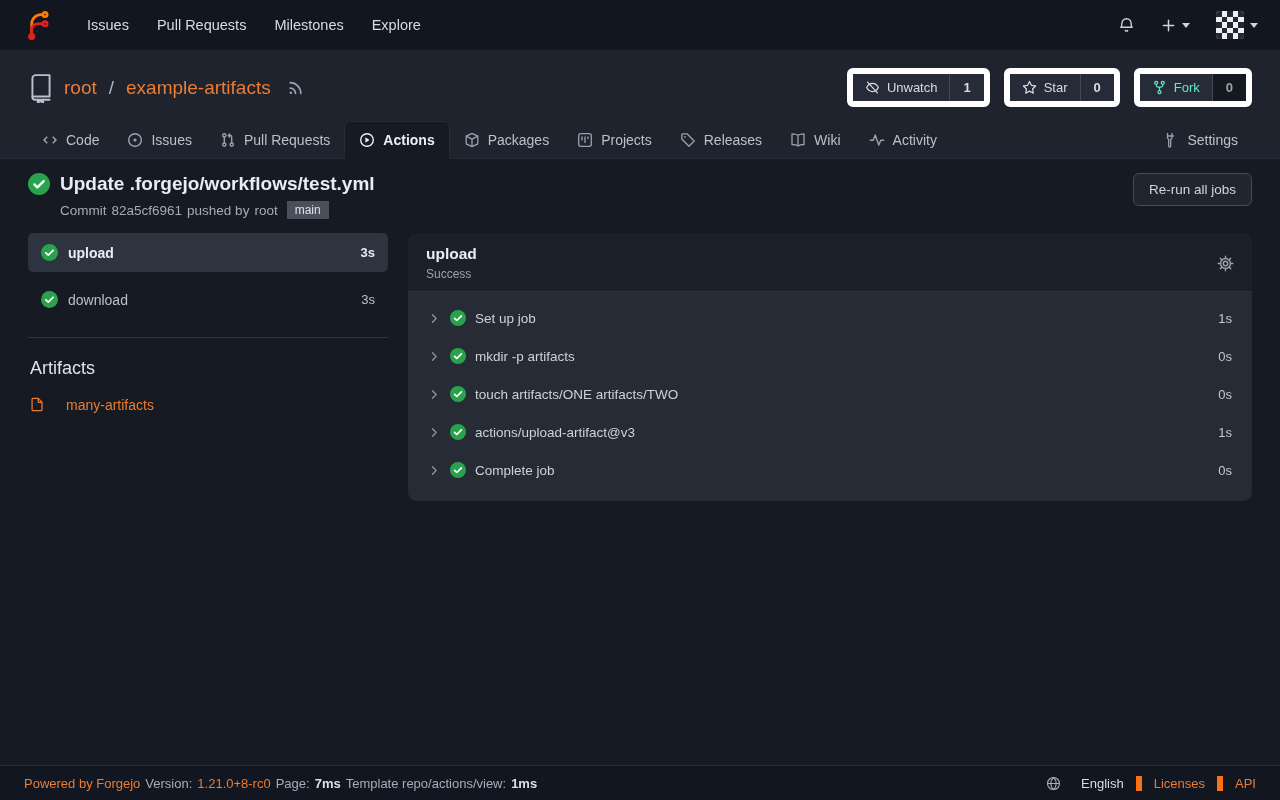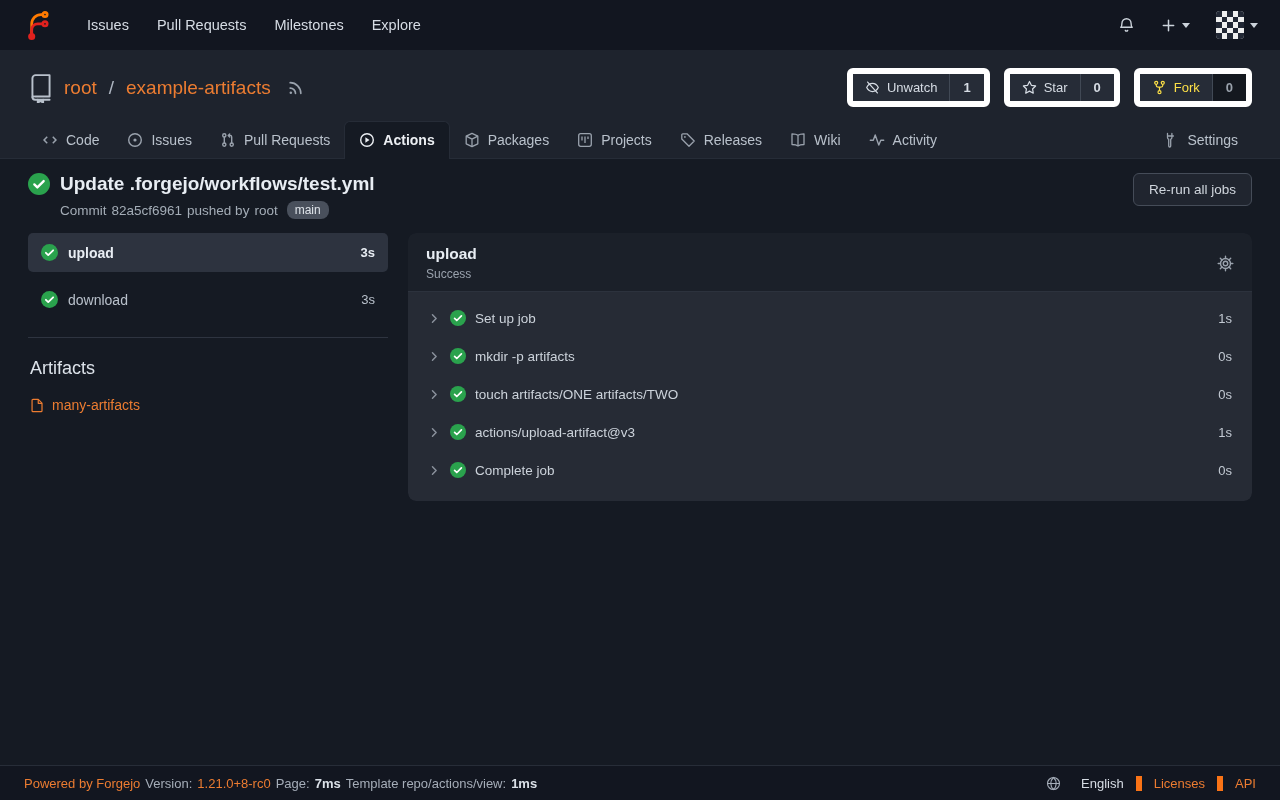--- a/index.html
+++ b/index.html
@@ -31,57 +31,57 @@
   .repo-name { font-size:19px; color:#ec7c31; }
   .repo-sep { color:#aeb6c1; font-size:19px; margin:0 2px; }
   .rss { color:#9aa2ad; margin-left:6px; }
   .repo-actions { margin-left:auto; display:flex; gap:14px; }
   .btn-group { display:flex; border:6px solid #ffffff; border-radius:6px; overflow:hidden;
                font-size:13px; }
   .btn-main { display:flex; align-items:center; gap:7px; padding:6px 12px;
               background:#262c37; color:#d6dce4; cursor:pointer; }
   .btn-count { padding:6px 13px; background:#262c37; border-left:1px solid #414955;
                color:#d6dce4; font-weight:bold; cursor:pointer; }
-  .btn-group.disabled .btn-main { color:#fde047; }
+  .btn-group.disabled .btn-main { color:#5eead4; }
   .btn-group.disabled .btn-count { background:#14181f; color:#9aa2ac; }
 
   .repo-tabs { display:flex; align-items:flex-end; }
   .tab { display:flex; align-items:center; gap:8px; padding:10px 14px 11px;
          font-size:14px; color:#b9c1cb; border-radius:6px 6px 0 0; margin-bottom:-1px; }
   .tab svg { color:#9aa2ad; }
   .tab.active { background:#151a23; color:#eceff3; font-weight:bold;
                 border:1px solid #262c37; border-bottom:none; }
   .tab.active svg { color:#eceff3; }
   .tabs-spacer { flex:1; }
 
   
   main { flex:1; padding:14px 28px 0; overflow:hidden; }
   .run-header { display:flex; align-items:flex-start; margin-bottom:14px; }
   .run-title-line { display:flex; align-items:center; gap:10px; }
   .run-title { font-size:19px; font-weight:bold; color:#e8edf3; }
   .run-meta { margin:6px 0 0 32px; font-size:13.5px; color:#a4adb7;
               display:flex; align-items:center; gap:5px; }
-  .branch-badge { background:#49505c; color:#dde2e8; font-size:12px; border-radius:8px;
+  .branch-badge { background:#49505c; color:#dde2e8; font-size:12px; border-radius:0;
                   padding:2px 8px; margin-left:4px; }
   .rerun-btn { margin-left:auto; background:#20252f; border:1px solid #454c58;
                color:#d0d6dd; font-size:13.5px; border-radius:6px; padding:8px 15px;
                cursor:pointer; font-family:inherit; }
 
   .run-body { display:flex; gap:20px; align-items:flex-start; }
 
   
   .jobs-sidebar { width:360px; flex-shrink:0; }
   .job-item { display:flex; align-items:center; gap:10px; padding:11px 13px;
               border-radius:5px; font-size:14px; color:#b9c1cb; cursor:pointer;
               margin-bottom:8px; }
   .job-item.active { background:#2d333f; color:#e8edf3; font-weight:bold; }
   .job-duration { margin-left:auto; font-size:13px; }
   .sidebar-divider { border:none; border-top:1px solid #2e3440; margin:18px 0 20px; }
   .artifacts-title { font-size:18px; font-weight:400; color:#dde3ea; margin:0 0 18px 2px; }
-  .artifact-link { display:flex; align-items:center; gap:7px; color:#ec7c31;
+  .artifact-link { display:flex; align-items:flex-start; gap:21px; color:#ec7c31;
                    font-size:14px; margin-left:2px; }
 
   
   .job-panel { flex:1; border-radius:8px; overflow:hidden; }
   .panel-header { background:#1b2029; padding:12px 18px 10px; display:flex;
                   align-items:center; border-bottom:1px solid #2c323d;
                   border-radius:8px 8px 0 0; }
   .panel-job-name { font-size:15.5px; font-weight:bold; color:#e8edf3; }
   .panel-status { font-size:12px; color:#9aa2ad; margin-top:4px; }
   .panel-gear { margin-left:auto; color:#9aa2ad; cursor:pointer; }

